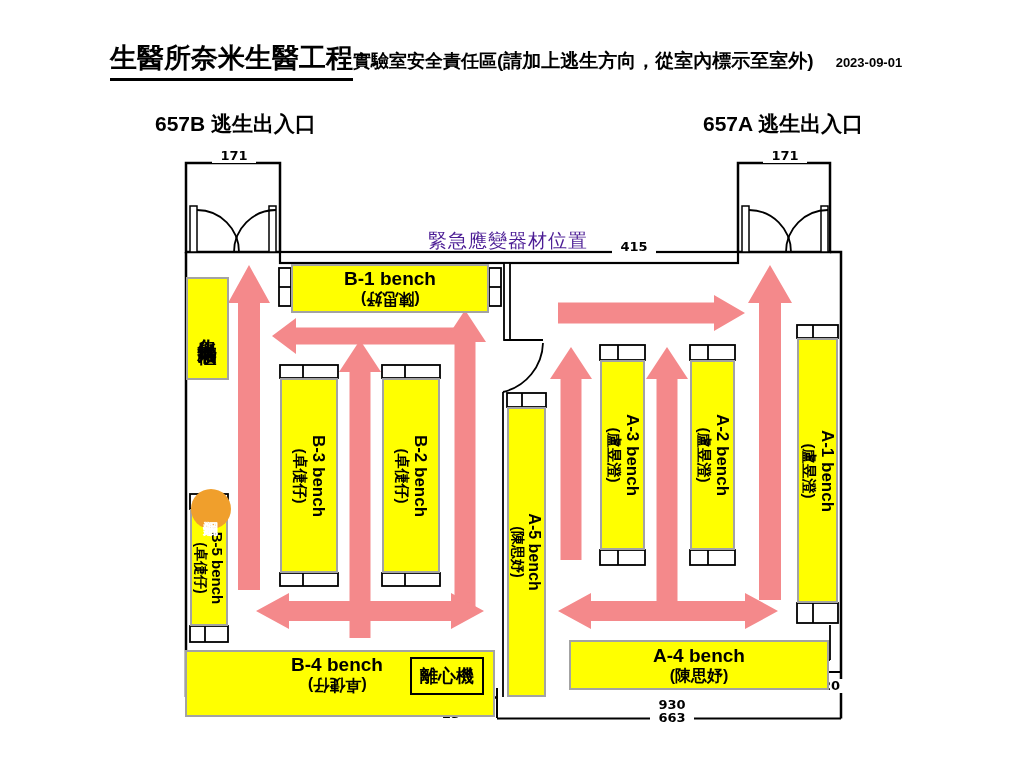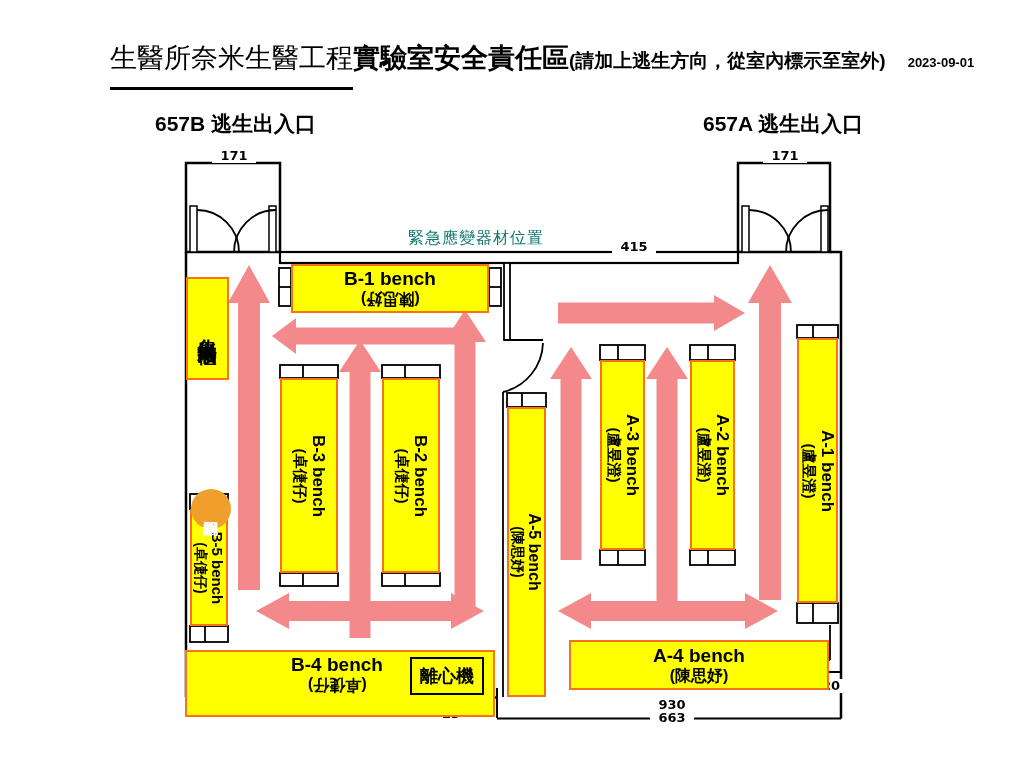--- a/index.html
+++ b/index.html
@@ -1,32 +1,32 @@
 <!DOCTYPE html>
 <html style="--bench-fill: #ffff00; --arrow: #f4898b; --cylinder-fill: #f09f2c; --wall: #000000; --background: #ffffff;"><head>
 <meta charset="utf-8">
 <style>
   html,body{margin:0;padding:0;background:#fff;}
   #slide{position:relative;width:1024px;height:768px;background:var(--background,#fff);
          font-family:"Liberation Sans",sans-serif;overflow:hidden;color:#000;}
   #plan-svg{position:absolute;left:0;top:0;width:1024px;height:768px;}
   
   .title-row{position:absolute;left:110px;top:40px;display:flex;align-items:baseline;white-space:nowrap;}
-  .title-underlined{font-size:27px;font-weight:normal;border-bottom:3px solid #000;padding-bottom:11px;}
-  .title-main{font-size:27px;font-weight:bold;}
+  .title-underlined{font-size:27px;font-weight:bold;border-bottom:3px solid #000;padding-bottom:2px;}
+  .title-main{font-size:18px;font-weight:bold;}
   .title-note{font-size:19px;font-weight:bold;}
   .title-date{font-size:13px;font-weight:bold;margin-left:22px;}
   
   .exit-label{position:absolute;top:110px;font-size:21px;font-weight:600;}
   
   .dim{position:absolute;font-size:13px;font-weight:bold;background:#fff;text-align:center;
        font-family:"DejaVu Sans","Liberation Sans",sans-serif;line-height:14px;padding:0 2px;}
-  .emergency{position:absolute;left:408px;top:228px;font-size:16px;color:#0f766e;letter-spacing:1px;}
-  
-  .bench{position:absolute;background:var(--bench-fill,#ffff00);border:2px solid #f97316;box-sizing:border-box;}
+  .emergency{position:absolute;left:428px;top:228px;font-size:19px;color:#4c1d95;letter-spacing:1px;}
+  
+  .bench{position:absolute;background:var(--bench-fill,#ffff00);border:2px solid #a3a3a3;box-sizing:border-box;}
   .cab-vert{display:flex;align-items:center;justify-content:center;
             writing-mode:vertical-lr;text-orientation:upright;font-weight:bold;}
   .fume{font-size:19px;line-height:1;letter-spacing:2px;}
   .toxic{font-size:16px;font-weight:bold;line-height:22px;text-align:center;
          display:flex;align-items:center;justify-content:center;}
   .toxic .wrap3{width:48px;word-break:break-all;}
   .hbench{display:flex;flex-direction:column;align-items:center;justify-content:center;line-height:1.15;}
   .bench-title{font-size:19px;font-weight:bold;white-space:nowrap;}
   .bench-owner{font-size:16px;font-weight:bold;white-space:nowrap;}
   .flip180{display:inline-block;transform:rotate(180deg);}

